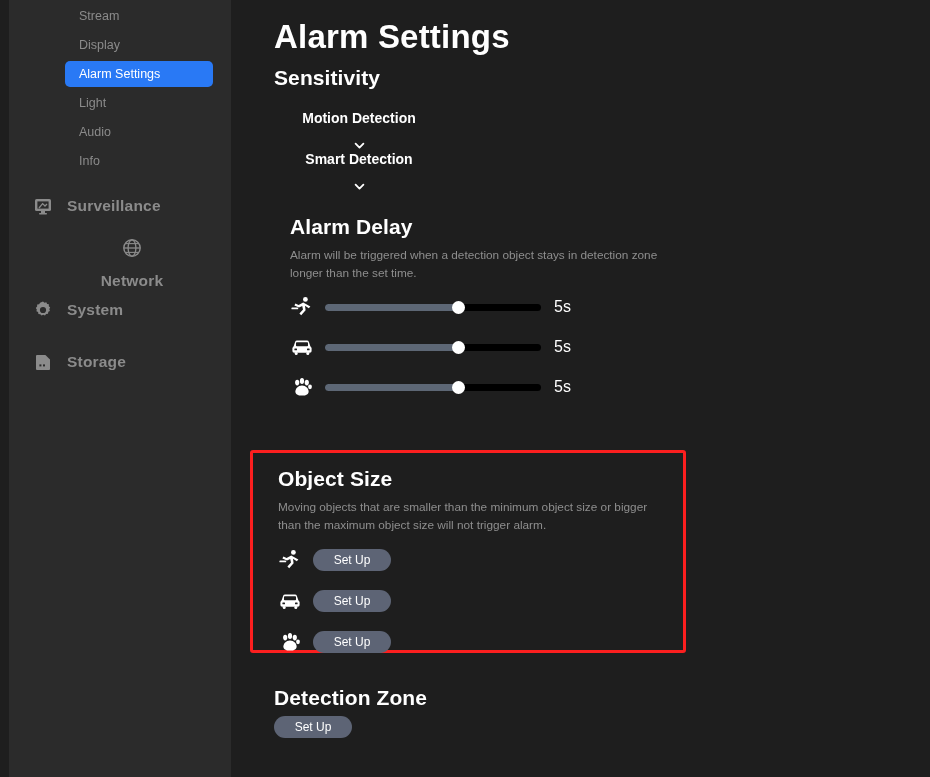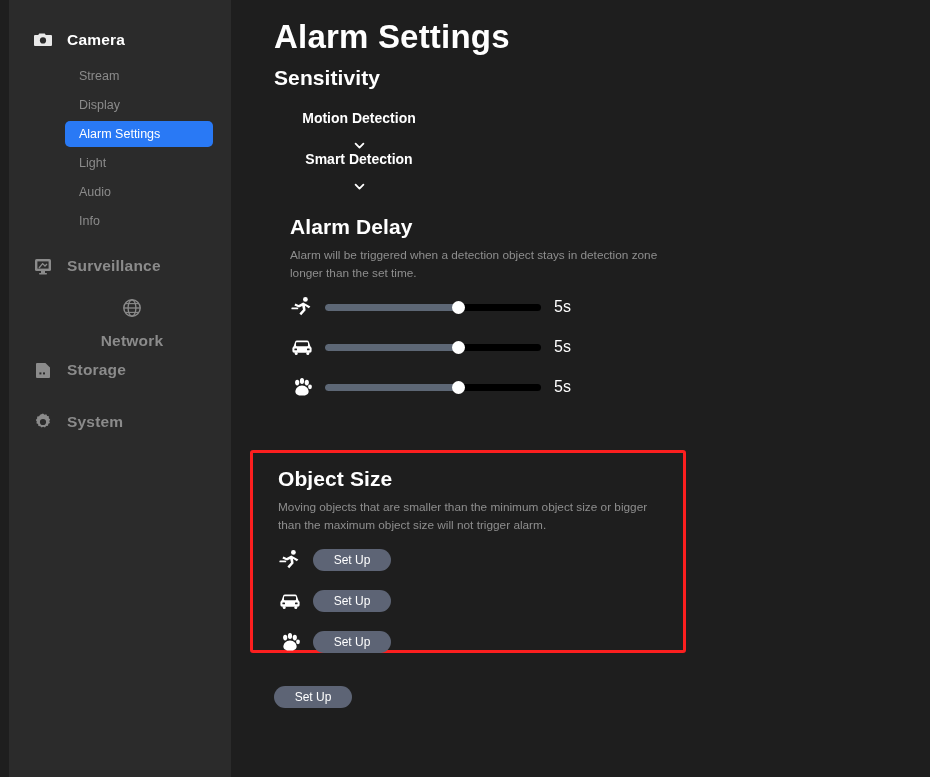--- a/index.html
+++ b/index.html
@@ -117,29 +117,20 @@
 </style>
 </head>
 <body>
 
 <div id="app">
 
   <div class="gutter"></div>
 
   <nav class="sidebar">
 
-    <div class="nav-group-head active-group" style="margin-top:20px;">
-      <span class="ico">
-        <svg viewBox="0 0 20 20" width="20" height="20">
-            <path d="M2 5h3.2l1.1-1.6h5.4L12.8 5H18a1 1 0 0 1 1 1v9a1 1 0 0 1-1 1H2a1 1 0 0 1-1-1V6a1 1 0 0 1 1-1z" fill="#e8e8e8"></path>
-            <circle cx="10" cy="10.4" r="3.1" fill="#2b2b2b"></circle>
-          </svg>
-      </span>
-      <span class="lbl">Camera</span>
-    </div>
 
     <div class="subitem">
       <span>Stream</span>
     </div>
     <div class="subitem">
       <span>Display</span>
     </div>
     <div class="subitem selected">
       <span>Alarm Settings</span>
     </div>
@@ -175,36 +166,36 @@
             <line x1="3.2" y1="5.6" x2="16.8" y2="5.6" stroke="#8b8b8b" stroke-width="1.1"></line>
             <line x1="3.2" y1="14.4" x2="16.8" y2="14.4" stroke="#8b8b8b" stroke-width="1.1"></line>
           </svg>
       </span>
       <span class="lbl">Network</span>
     </div>
 
     <div class="nav-group-head dim" style="margin-top:12px;">
       <span class="ico">
         <svg viewBox="0 0 20 20" width="20" height="20">
+            <path d="M10 1.6l1.5 1.1 1.8-.5.8 1.7 1.8.4-.1 1.9 1.4 1.3-.9 1.6.6 1.8-1.6.9-.3 1.9-1.9.2-1.1 1.5-1.8-.7-1.7.9-1.2-1.4-1.9-.2-.3-1.9-1.7-.8.4-1.8-1-1.6 1.3-1.4.1-1.9 1.9-.3 1-1.6z" fill="#8b8b8b"></path>
+            <circle cx="10" cy="10" r="3.1" fill="#2b2b2b"></circle>
+          </svg>
+      </span>
+      <span class="lbl">System</span>
+    </div>
+
+    <div class="nav-group-head dim" style="margin-top:12px;">
+      <span class="ico">
+        <svg viewBox="0 0 20 20" width="20" height="20">
             <path d="M4 3h8.4L17 7.6V17a1 1 0 0 1-1 1H4a1 1 0 0 1-1-1V4a1 1 0 0 1 1-1z" fill="#8b8b8b"></path>
             <rect x="6.4" y="12.4" width="2" height="2" fill="#2b2b2b"></rect>
             <rect x="10" y="12.4" width="2" height="2" fill="#2b2b2b"></rect>
           </svg>
       </span>
       <span class="lbl">Storage</span>
-    </div>
-
-    <div class="nav-group-head dim" style="margin-top:12px;">
-      <span class="ico">
-        <svg viewBox="0 0 20 20" width="20" height="20">
-            <path d="M10 1.6l1.5 1.1 1.8-.5.8 1.7 1.8.4-.1 1.9 1.4 1.3-.9 1.6.6 1.8-1.6.9-.3 1.9-1.9.2-1.1 1.5-1.8-.7-1.7.9-1.2-1.4-1.9-.2-.3-1.9-1.7-.8.4-1.8-1-1.6 1.3-1.4.1-1.9 1.9-.3 1-1.6z" fill="#8b8b8b"></path>
-            <circle cx="10" cy="10" r="3.1" fill="#2b2b2b"></circle>
-          </svg>
-      </span>
-      <span class="lbl">System</span>
     </div>
   </nav>
 
   <main class="main">
 
     <h1 class="page-title">Alarm Settings</h1>
 
     <h2 class="section-title sens">Sensitivity</h2>
 
     <div class="accordion-row">
@@ -320,16 +311,17 @@
             <ellipse cx="16.8" cy="6.6" rx="2.1" ry="2.8" fill="#ffffff"></ellipse>
             <ellipse cx="20" cy="10.8" rx="1.9" ry="2.4" fill="#ffffff"></ellipse>
             <path d="M12 9.4 C16 9.4 18.6 12.6 18.6 15.4 C18.6 18 16.4 19.6 12 19.6 C7.6 19.6 5.4 18 5.4 15.4 C5.4 12.6 8 9.4 12 9.4 Z" fill="#ffffff"></path>
           </svg>
       </span>
       <button class="btn">Set Up</button>
     </div>
   </section>
 
   <section class="sec-detect-zone">
+    <h2 class="section-title dz">Detection Zone</h2>
     <button class="btn">Set Up</button>
   </section>
 
 </div>
 
 </body></html>

